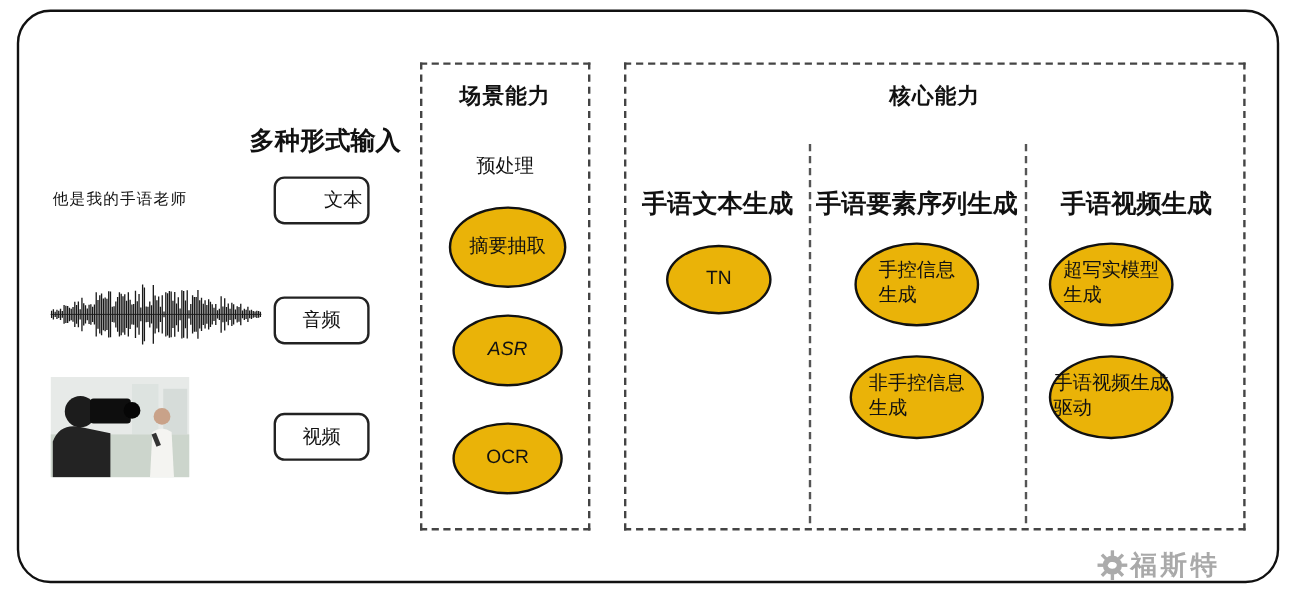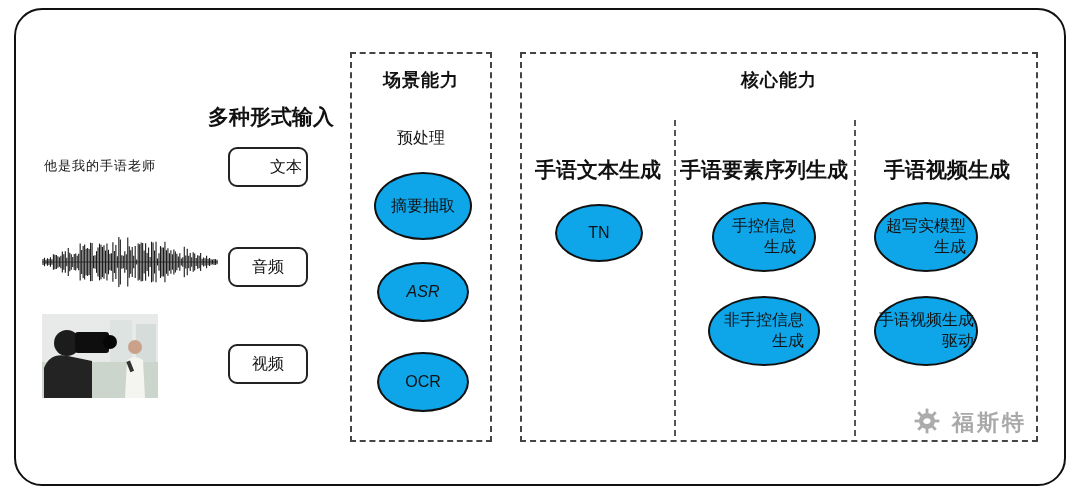--- a/index.html
+++ b/index.html
@@ -22,22 +22,22 @@
   .thumb { position:absolute; left:42px; top:314px; width:116px; height:84px; overflow:hidden; }
 
   
   .dashed-box { position:absolute; border:2px dashed #444; background:#fff; }
   .scenario { left:350px; top:52px; width:142px; height:390px; }
   .core     { left:520px; top:52px; width:518px; height:390px; }
   .panel-title { position:absolute; top:14px; left:0; right:0; text-align:center;
                  font-weight:bold; font-size:18px; letter-spacing:1px; }
   .panel-subtitle { position:absolute; top:74px; left:0; right:0; text-align:center; font-size:16px; }
 
-  .ellipse { position:absolute; border:2px solid #111; border-radius:50%; background:#0ea5e9;
-             display:flex; align-items:center; justify-content:center; text-align:right;
+  .ellipse { position:absolute; border:2px solid #111; border-radius:50%; background:#eab308;
+             display:flex; align-items:center; justify-content:center; text-align:left;
              font-size:16px; line-height:1.3; white-space:pre-line; }
   
   .e-sum { left:22px;  top:118px; width:98px; height:68px; }
   .e-asr { left:25px;  top:208px; width:92px; height:60px;font-style:italic; }
   .e-ocr { left:25px;  top:298px; width:92px; height:60px; }
 
   
   .vsep { position:absolute; top:66px; height:316px; border-left:2px dashed #555; }
   .vsep1 { left:152px; }
   .vsep2 { left:332px; }
@@ -46,22 +46,22 @@
   .ch2 { left:152px; width:180px; }
   .ch3 { left:332px; width:186px; }
   .e-tn   { left:33px;  top:150px; width:88px;  height:58px; }
   .e-fy   { left:33px;  top:242px; width:88px;  height:58px; }
   .e-mc   { left:190px; top:148px; width:104px; height:70px; }
   .e-nmc  { left:186px; top:242px; width:112px; height:70px; }
   .e-hr   { left:352px; top:148px; width:104px; height:70px; }
   .e-hp   { left:352px; top:242px; width:104px; height:70px; }
 
   
-  .watermark { position:absolute; left:914px; top:408px; display:flex; align-items:flex-start;
-               gap:12px; color:#a9a9a9; }
+  .watermark { position:absolute; left:914px; top:456px; display:flex; align-items:center;
+               gap:2px; color:#a9a9a9; }
   .wm-text { font-size:22px; font-weight:600; letter-spacing:3px; color:#a9a9a9; }
   .wm-icon { display:inline-flex; }
 </style>
 </head>
 <body>
 
 <div class="canvas">
 
   <div class="frame"></div>
 

